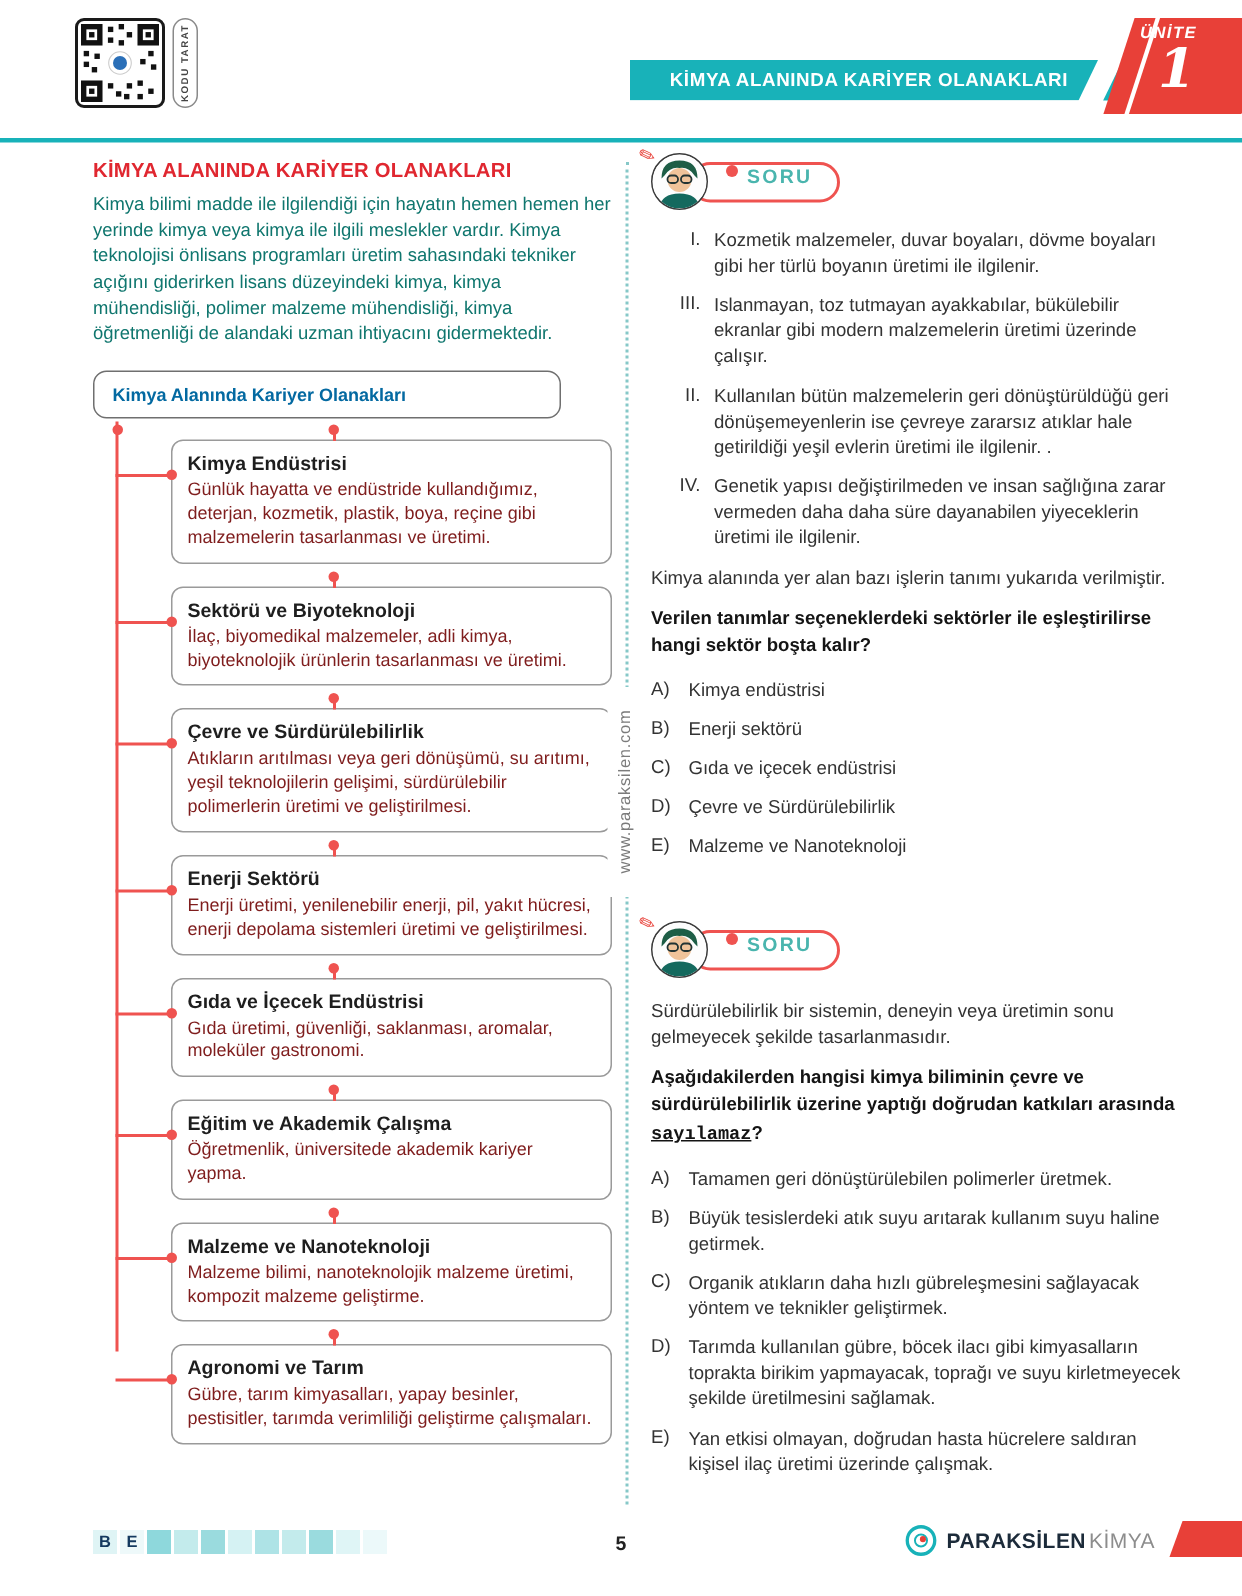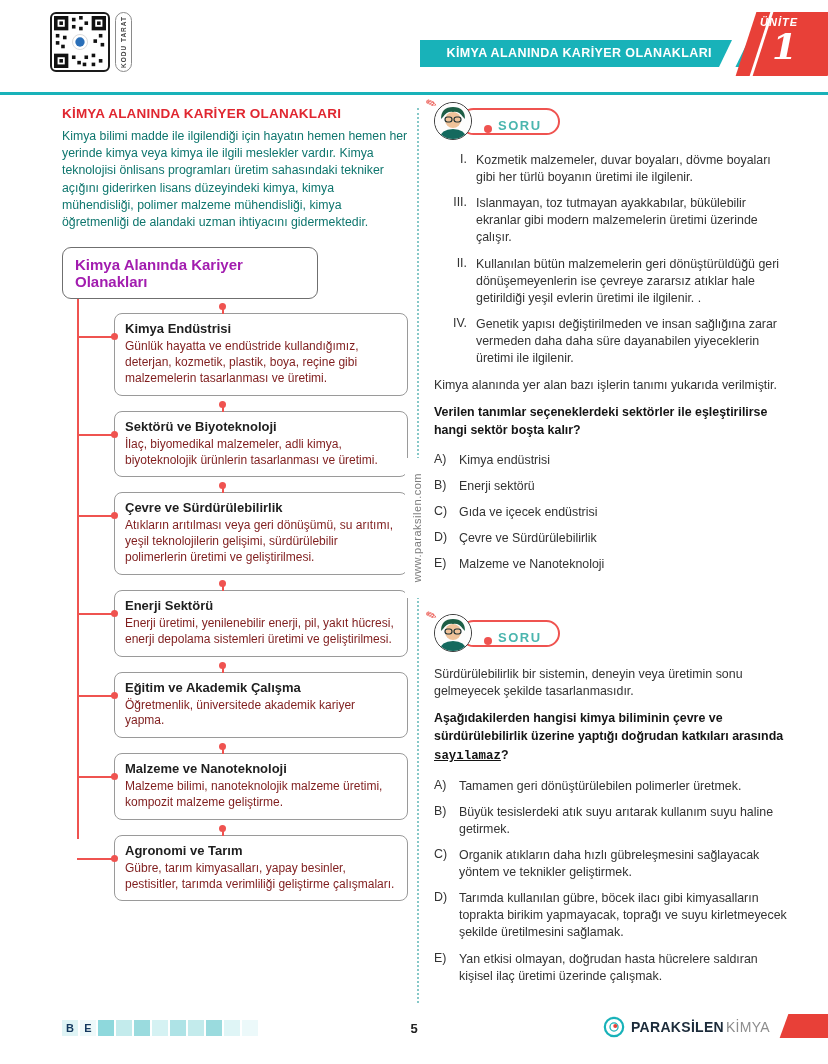--- a/index.html
+++ b/index.html
@@ -54,23 +54,23 @@
 
   .left-col  { position:absolute; left:62px;  top:106px; width:346px; }
   .right-col { position:absolute; left:434px; top:102px; width:356px; }
 
   
   .left-heading { margin:0 0 7px; font-size:13.5px; font-weight:bold; color:#e02730; letter-spacing:0.2px; }
   .intro { margin:0 0 16px; font-size:12.3px; line-height:1.4; color:#0f766e; }
 
   .diagram { position:relative; }
   .root-box {
-    position:relative; z-index:2; width:256px; box-sizing:border-box; background:#fff;
+    position:relative; z-index:2; width:312px; box-sizing:border-box; background:#fff;
     border:1.6px solid #6f6f6f; border-radius:9px; padding:8px 12px;
-    font-weight:bold; font-size:15px; color:#a21caf;
+    font-weight:bold; font-size:12px; color:#0369a1;
   }
   .trunk { position:absolute; left:15px; top:34px; bottom:62px; width:2px; background:#ef5350; }
   .root-dot { position:absolute; left:12.5px; top:36px; width:7px; height:7px; border-radius:50%; background:#ef5350; }
   .nodes { margin-left:52px; padding-top:14px; }
   .node {
     position:relative; background:#fff; border:1.2px solid #9a9a9a; border-radius:8px;
     padding:7px 10px 8px; margin-bottom:15px;
   }
   .node::before { content:''; position:absolute; left:-38px; top:22px; width:38px; height:2px; background:#ef5350; }
   .node::after  { content:''; position:absolute; left:-4px; top:19px; width:7px; height:7px; border-radius:50%; background:#ef5350; }
@@ -82,21 +82,21 @@
   
   .soru { position:relative; height:42px; margin-bottom:8px; }
   .soru .pen { position:absolute; left:-8px; top:-6px; color:#e84038; font-size:13px; transform:rotate(-20deg); }
   .soru .avatar {
     position:absolute; left:0; top:0; width:38px; height:38px; border-radius:50%;
     border:1.6px solid #3a3a3a; overflow:hidden; background:#fff; z-index:2; box-sizing:border-box;
   }
   .soru .avatar svg { width:100%; height:100%; display:block; }
   .soru .pill {
     position:absolute; left:26px; top:6px; width:100px; height:27px; box-sizing:border-box;
-    border:2px solid #ef5350; border-radius:15px; display:flex; align-items:flex-end; padding-left:22px; gap:6px;
+    border:2px solid #ef5350; border-radius:15px; display:flex; align-items:flex-start; padding-left:22px; gap:6px;
   }
   .soru .dot { width:8px; height:8px; border-radius:50%; background:#ef5350; flex:none; }
   .soru .label { color:#4ab5ae; font-size:13px; font-weight:bold; letter-spacing:1.5px; }
 
   .q-items { margin:4px 0 4px 12px; }
   .q-item { display:flex; margin-bottom:9px; }
   .q-item .rn { flex:none; width:30px; text-align:right; padding-right:9px; font-size:12.4px; color:#333; box-sizing:border-box; }
   .q-item .tx { flex:1; font-size:12.4px; line-height:1.38; color:#333; }
 
   .statement { margin:10px 0 8px; font-size:12.4px; line-height:1.42; color:#333; }
@@ -216,20 +216,25 @@
           <h3>Çevre ve Sürdürülebilirlik</h3>
           <p>Atıkların arıtılması veya geri dönüşümü, su arıtımı, yeşil teknolojilerin gelişimi, sürdürülebilir polimerlerin üretimi ve geliştirilmesi.</p>
         </div>
         <div class="node">
           <span class="topdot"></span>
           <h3>Enerji Sektörü</h3>
           <p>Enerji üretimi, yenilenebilir enerji, pil, yakıt hücresi, enerji depolama sistemleri üretimi ve geliştirilmesi.</p>
         </div>
         <div class="node">
           <span class="topdot"></span>
+          <h3>Gıda ve İçecek Endüstrisi</h3>
+          <p>Gıda üretimi, güvenliği, saklanması, aromalar, moleküler gastronomi.</p>
+        </div>
+        <div class="node">
+          <span class="topdot"></span>
           <h3>Eğitim ve Akademik Çalışma</h3>
           <p>Öğretmenlik, üniversitede akademik kariyer yapma.</p>
         </div>
         <div class="node">
           <span class="topdot"></span>
           <h3>Malzeme ve Nanoteknoloji</h3>
           <p>Malzeme bilimi, nanoteknolojik malzeme üretimi, kompozit malzeme geliştirme.</p>
         </div>
         <div class="node">
           <span class="topdot"></span>

